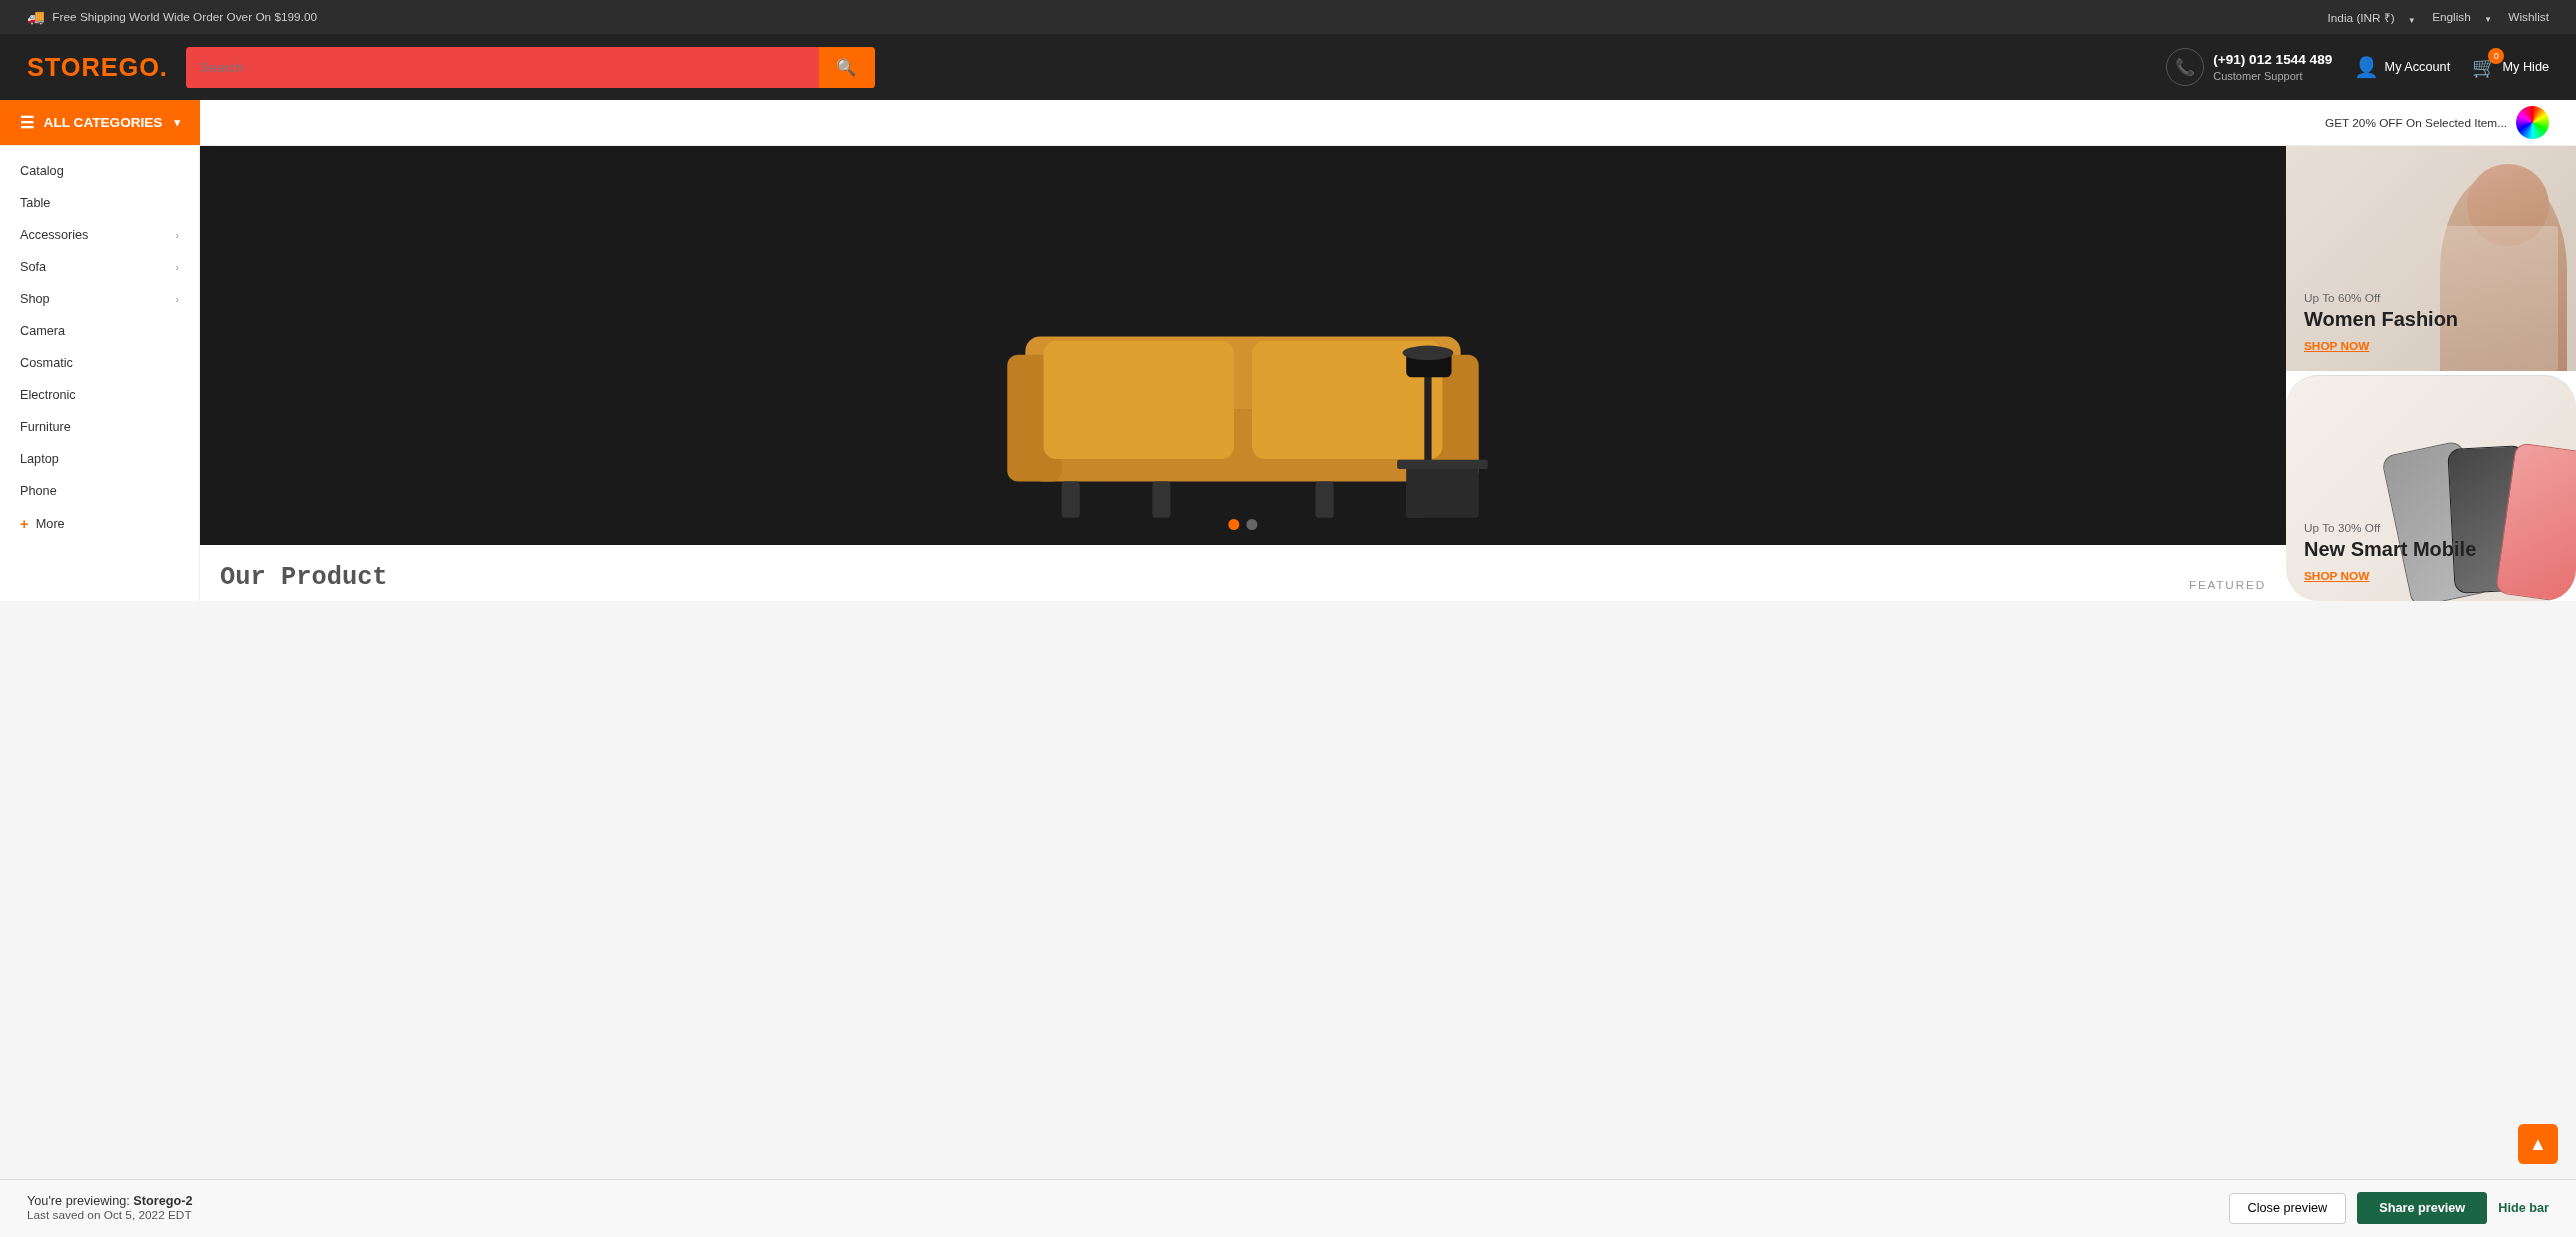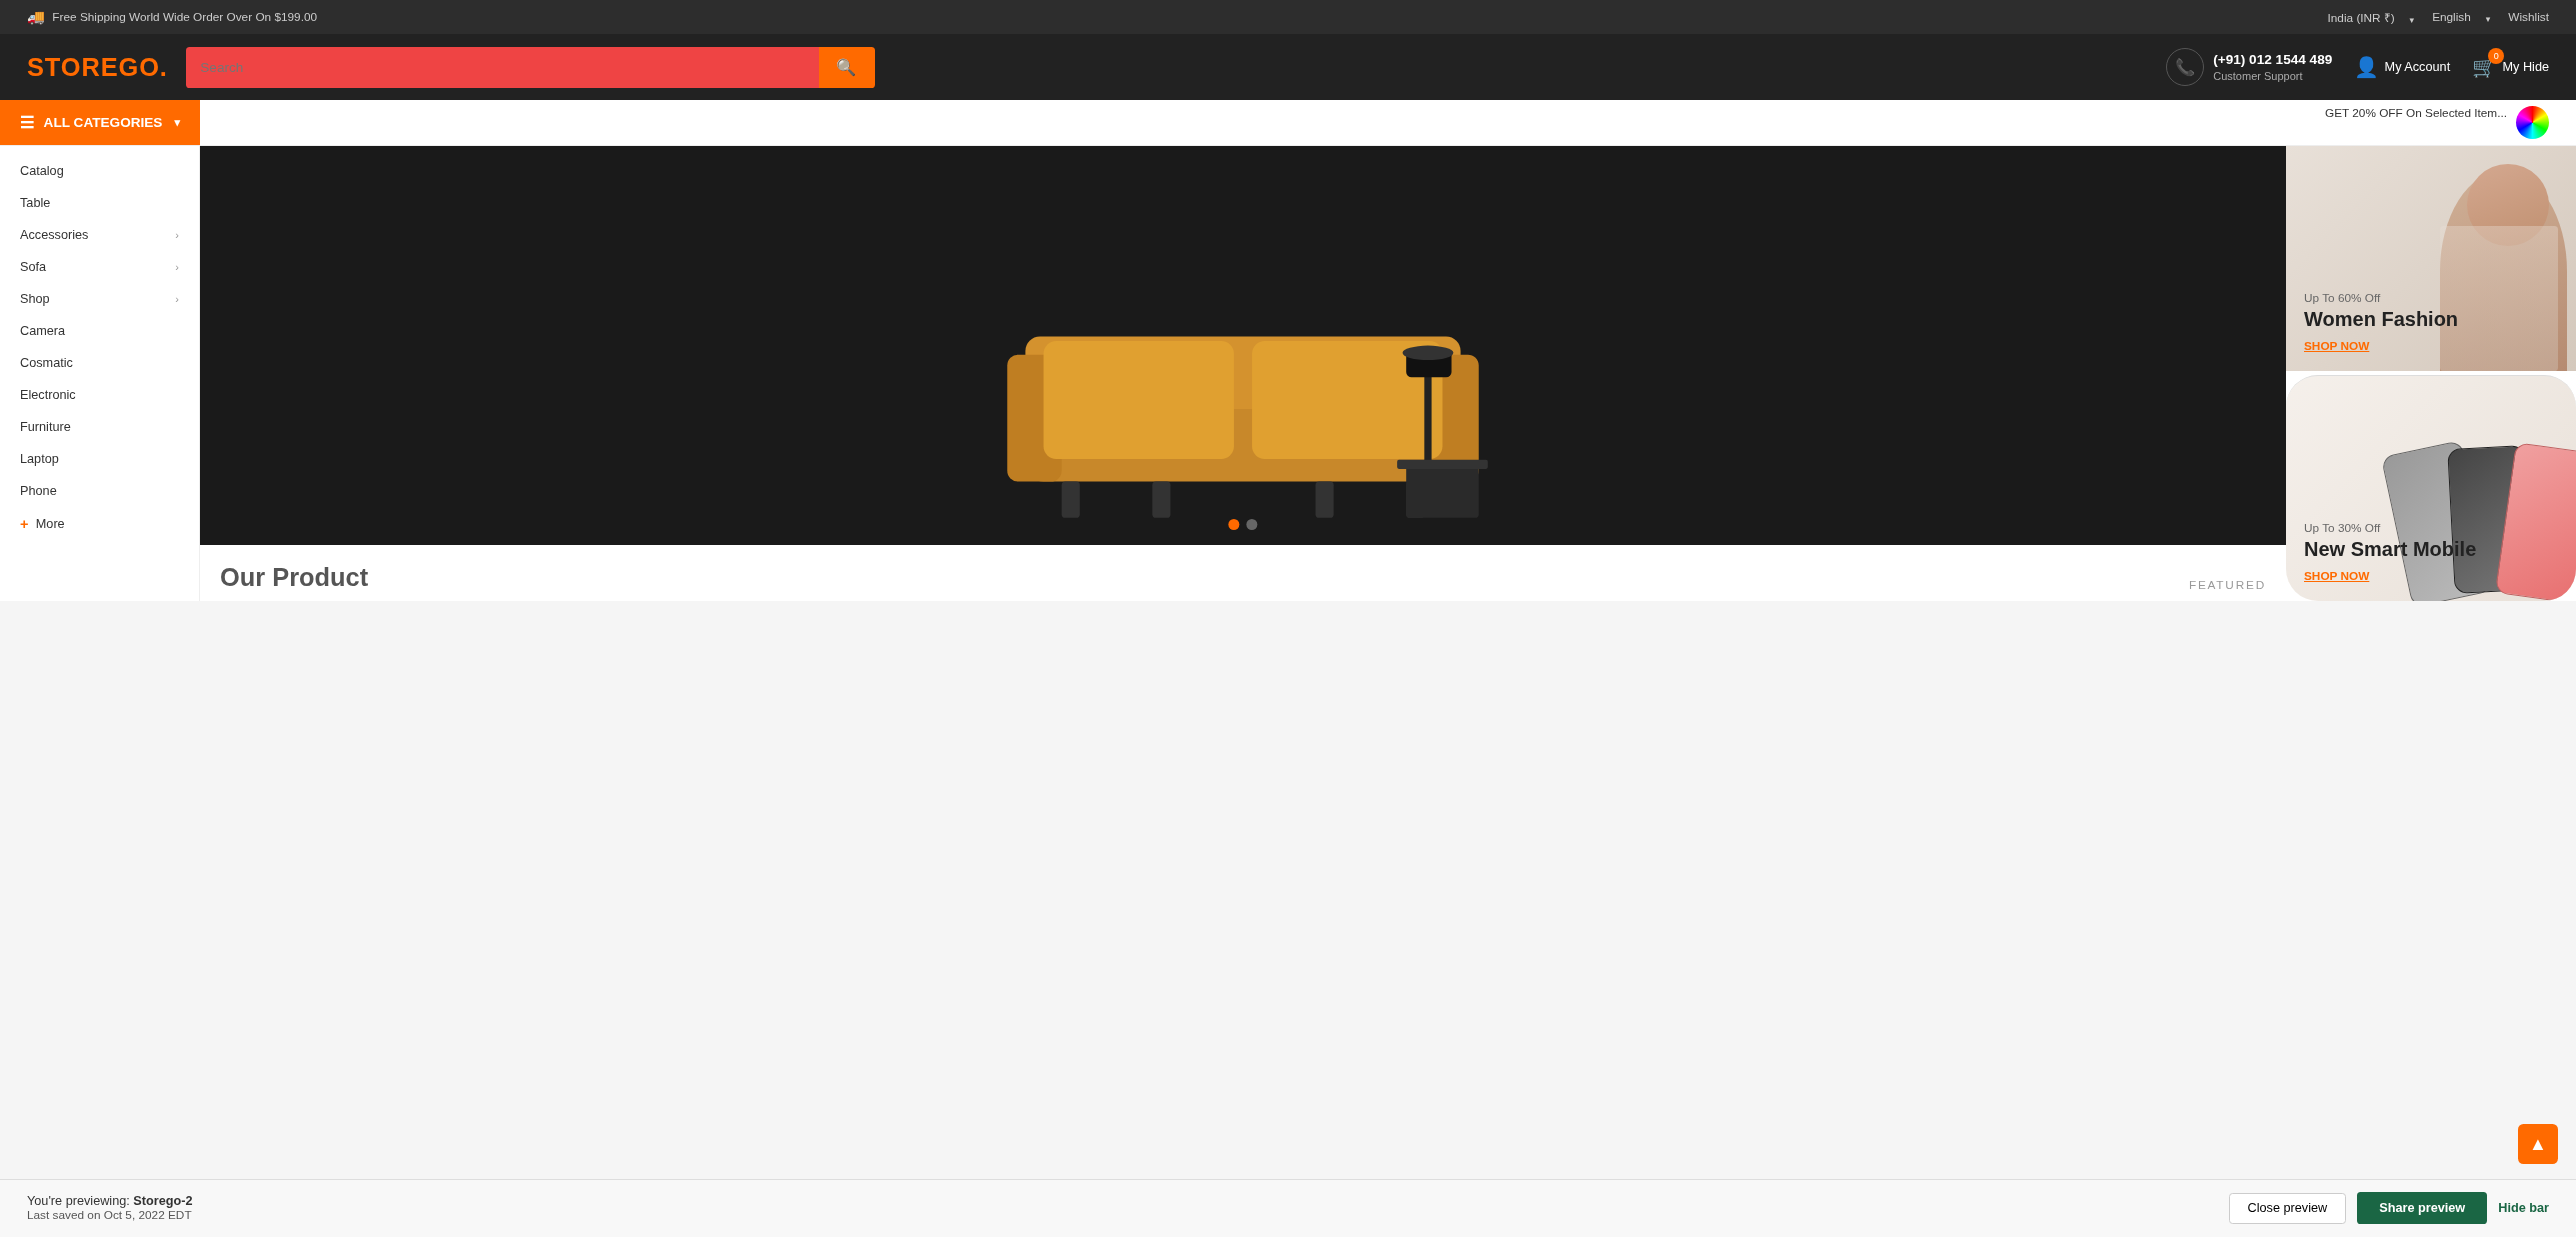--- a/index.html
+++ b/index.html
@@ -245,20 +245,21 @@
       display: flex; gap: 7.3px;
     }
     .dot { width: 11px; height: 11px; border-radius: 50%; background: #666; }
     .dot.active { background: #ff6a00; }
 
     .our-product-preview {
       padding: 27px 20px 9px;
       font-size: 25.4px;
       font-weight: 700;
       color: #555;
+      font-family: Liberation Mono, monospace;
     }
     .featured-label {
       font-size: 11.8px;
       color: #999;
       text-transform: uppercase;
       letter-spacing: 1.8px;
     }
 
     
     .right-banners {
@@ -396,21 +397,21 @@
     </div>
   </div>
 </div>
 
 <div class="nav-bar">
   <div class="all-categories-btn">
     <span class="hamburger-icon">☰</span>
     <span>ALL CATEGORIES</span>
     <span class="chevron-icon">▾</span>
   </div>
-  <div class="nav-promo" style="display:flex;align-items:flex-start;">
+  <div class="nav-promo" style="display:flex;align-items:center;">
     <span>GET 20% OFF On Selected Item...</span>
     <div class="color-wheel" style="margin-left:9px;"></div>
   </div>
 </div>
 
 <div class="main-layout">
 
   <aside class="sidebar">
     <div class="sidebar-item">
       <span>Catalog</span>

